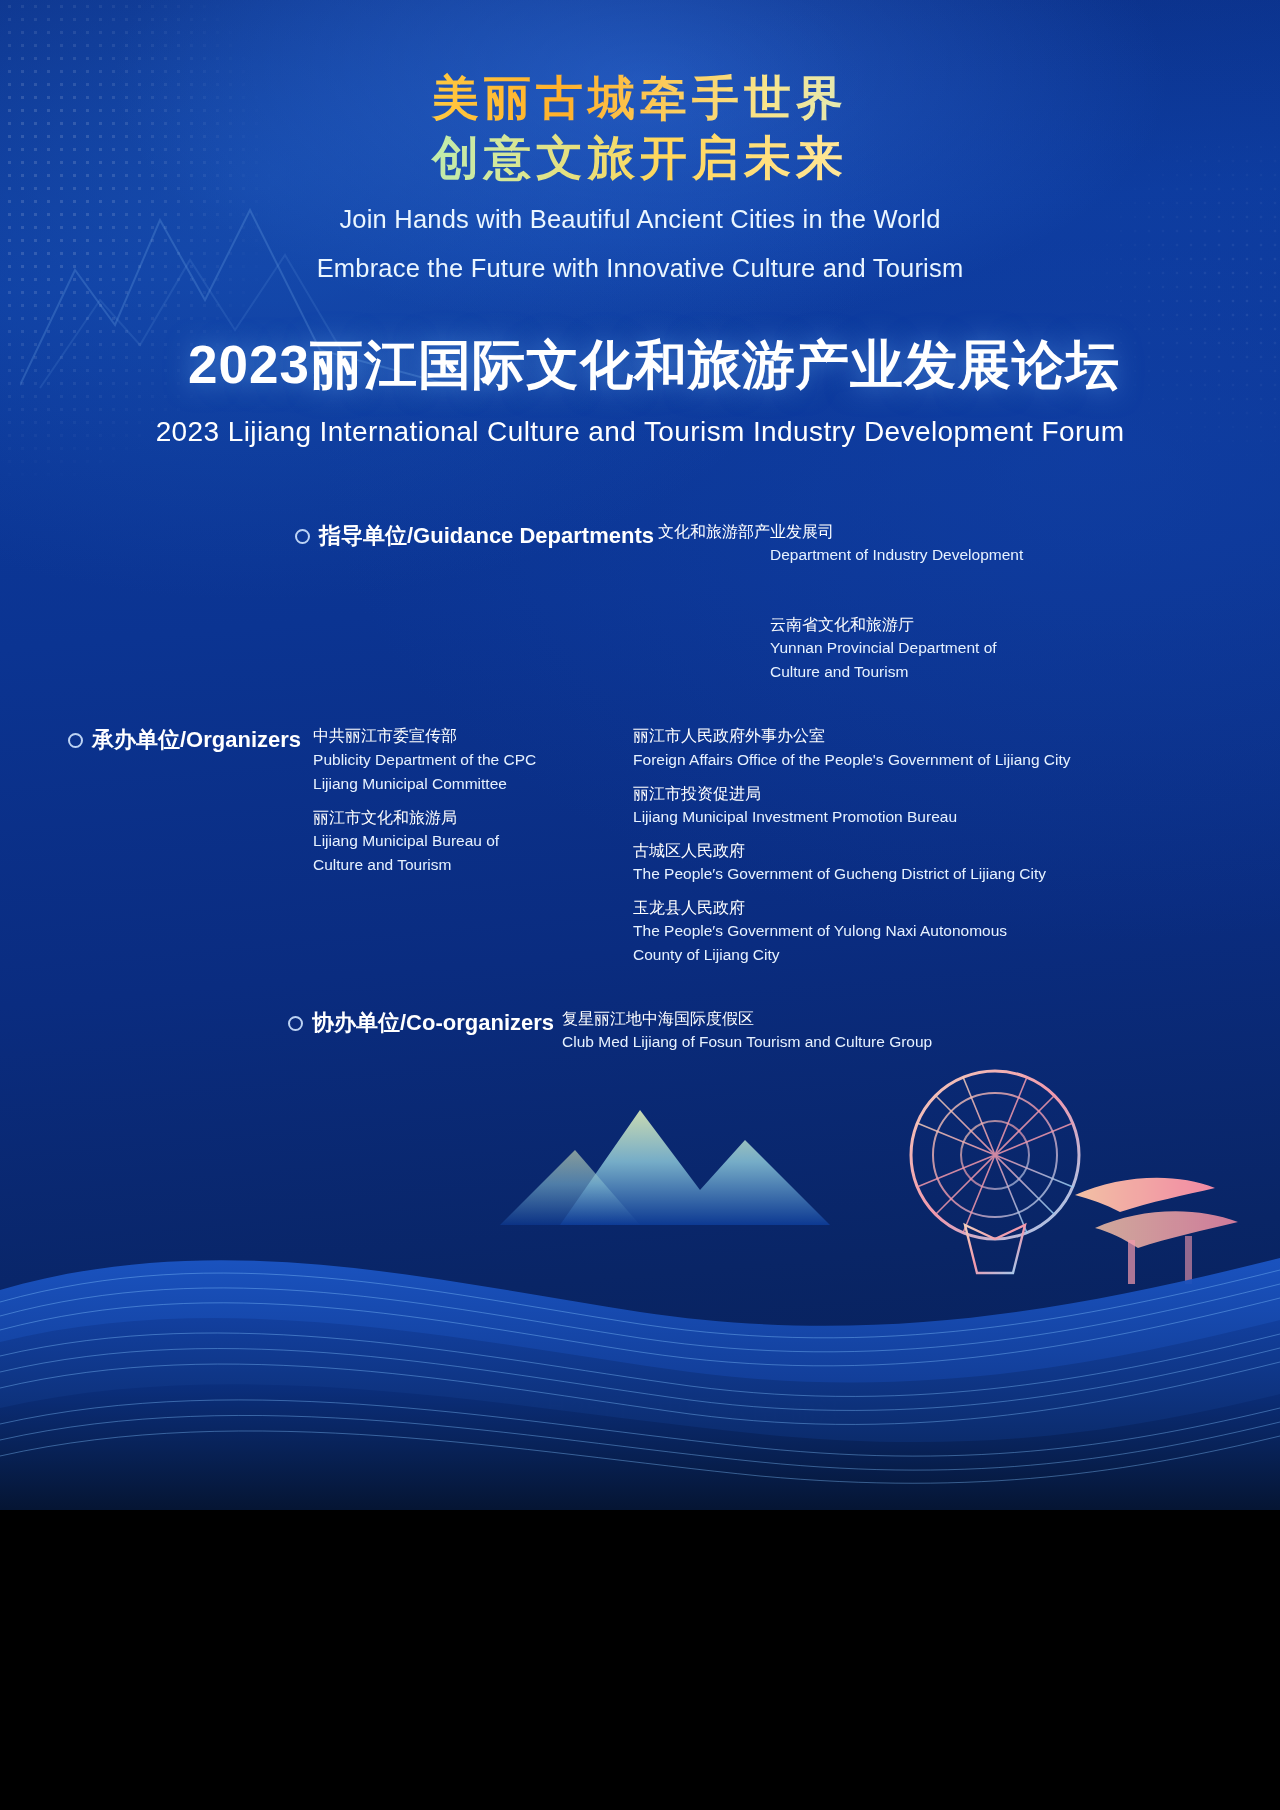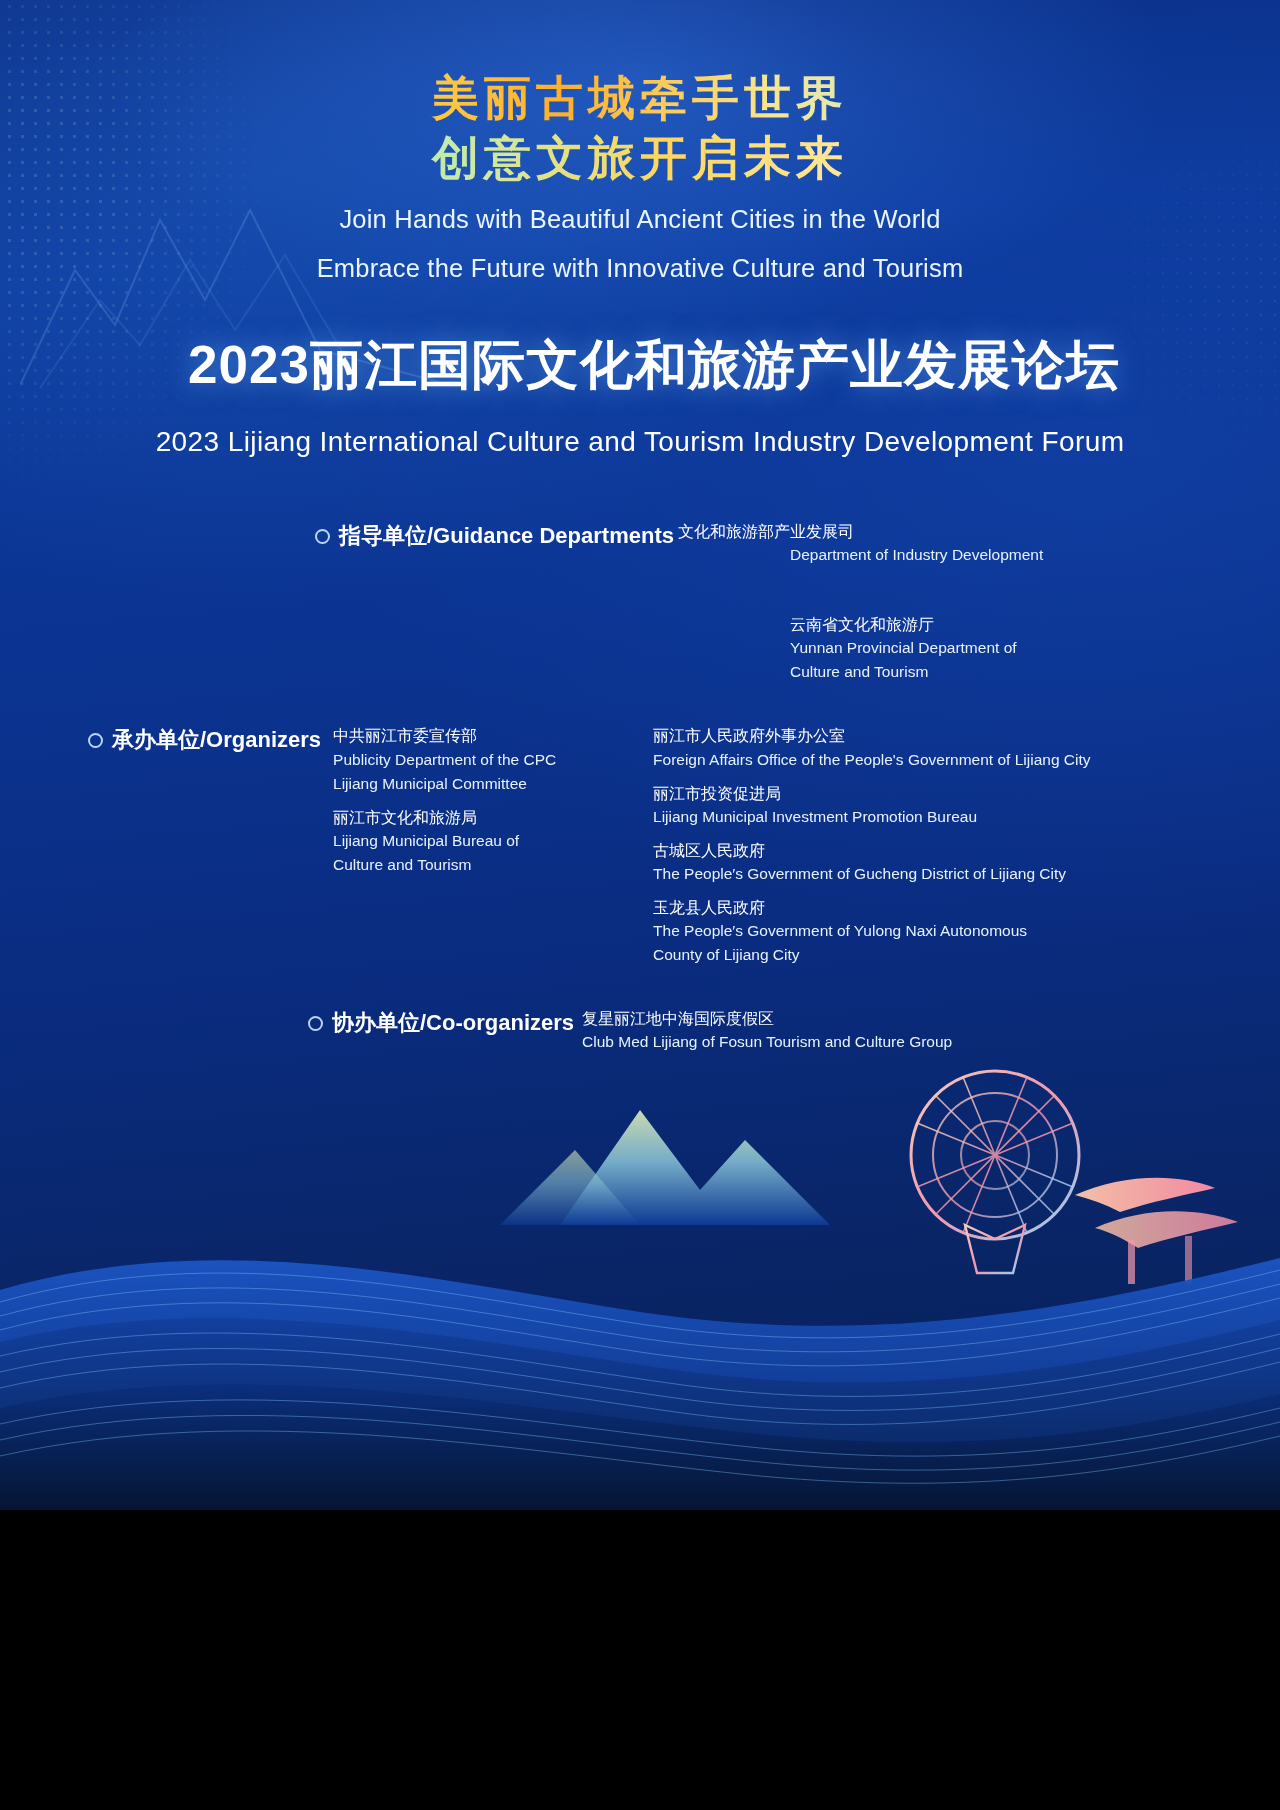--- a/index.html
+++ b/index.html
@@ -98,33 +98,33 @@
   .title-cn {
     margin: 44px 0 0 0;
     font-size: 53px;
     font-weight: 700;
     letter-spacing: 1px;
     color: #ffffff;
     text-shadow: 0 0 26px rgba(120,190,255,0.55);
     padding-left: 28px;
   }
   .title-en {
-    margin: 24px 0 0 0;
+    margin: 14px 0 0 0;
     font-size: 28px;
     font-weight: 400;
     letter-spacing: .4px;
     color: #ffffff;
   }
 
   
   .orgs {
     position: absolute;
     left: 0; right: 0;
     top: 520px;
-    padding: 0 80px;
+    padding: 0 60px;
     box-sizing: border-box;
   }
   .org-group {
     display: flex;
     align-items: flex-start;
     margin-bottom: 30px;
   }
   .org-label {
     flex: 0 0 auto;
     display: flex;

